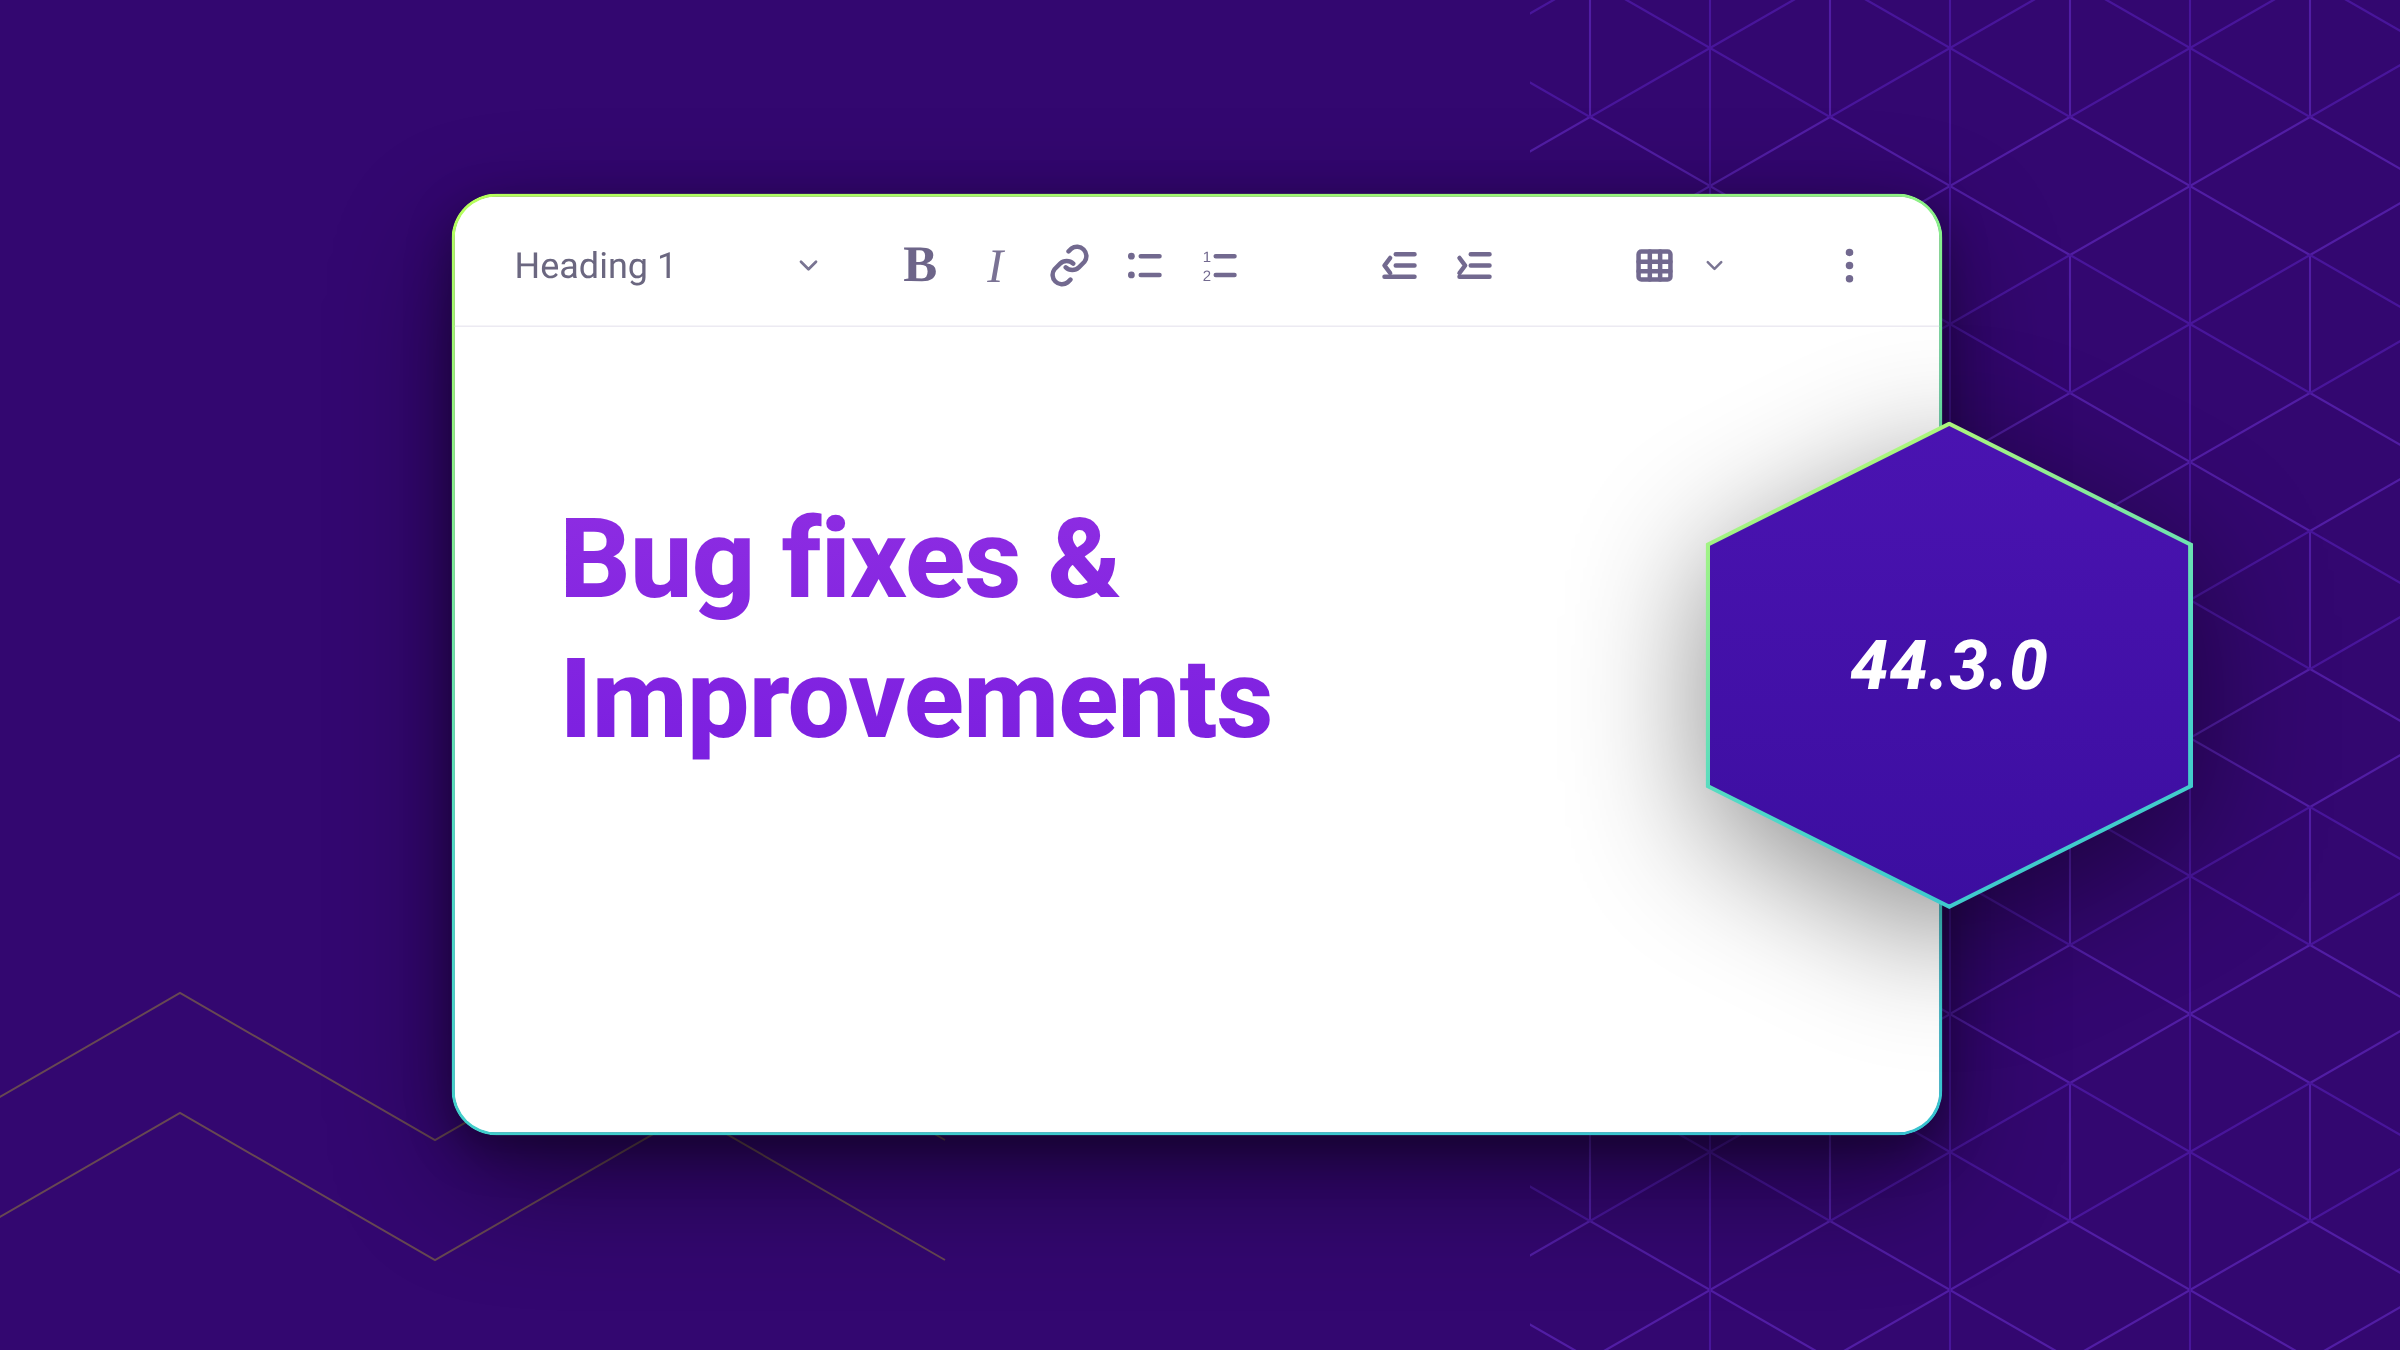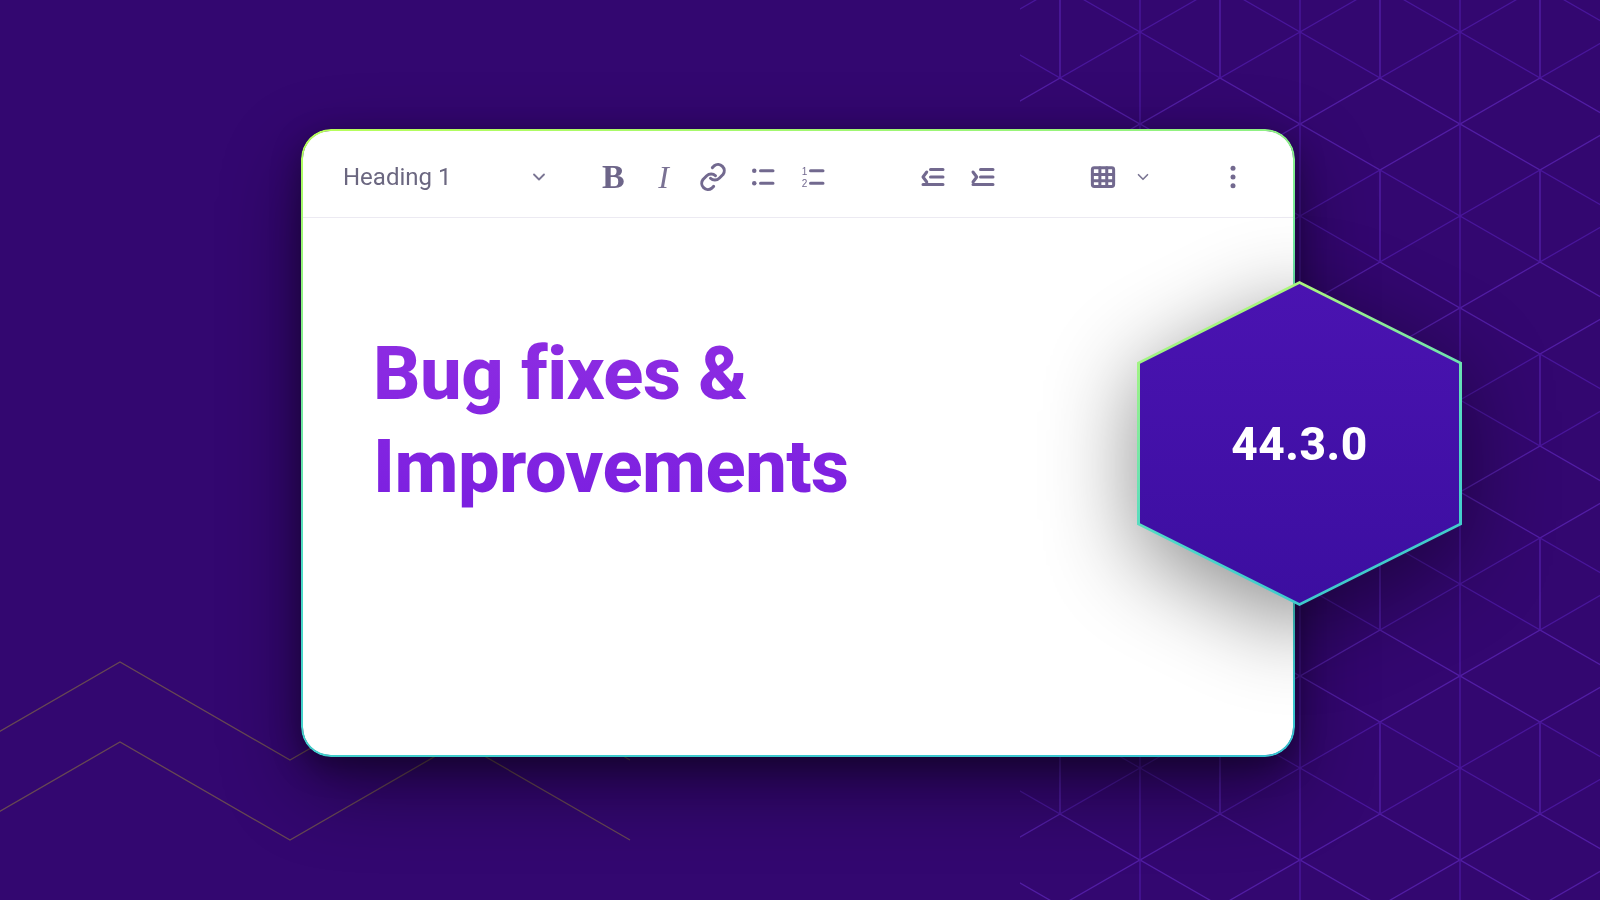--- a/index.html
+++ b/index.html
@@ -137,20 +137,21 @@
     clip-path: polygon(50% 0%, 100% 25%, 100% 75%, 50% 100%, 0% 75%, 0% 25%);
     background: linear-gradient(180deg, #4a13b1 0%, #3c0ea0 100%);
   }
   .hex-label {
     position: relative;
     z-index: 2;
     color: #fff;
     font-size: 46px;
     font-weight: 800;
     letter-spacing: 0.5px;
+    font-style: italic;
   }
 
   
   .ico { fill: none; stroke: currentColor; stroke-width: 2.4; stroke-linecap: round; stroke-linejoin: round; }
 </style>
 </head>
 <body>
 
 <div class="grid-bg">
   <svg viewBox="0 0 1600 900" preserveAspectRatio="xMidYMid slice">

